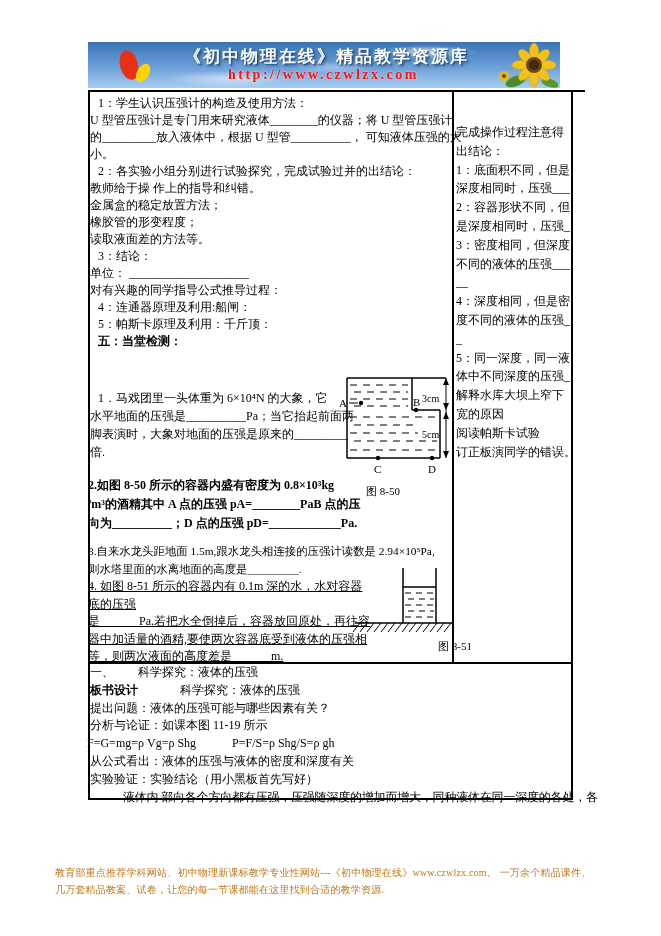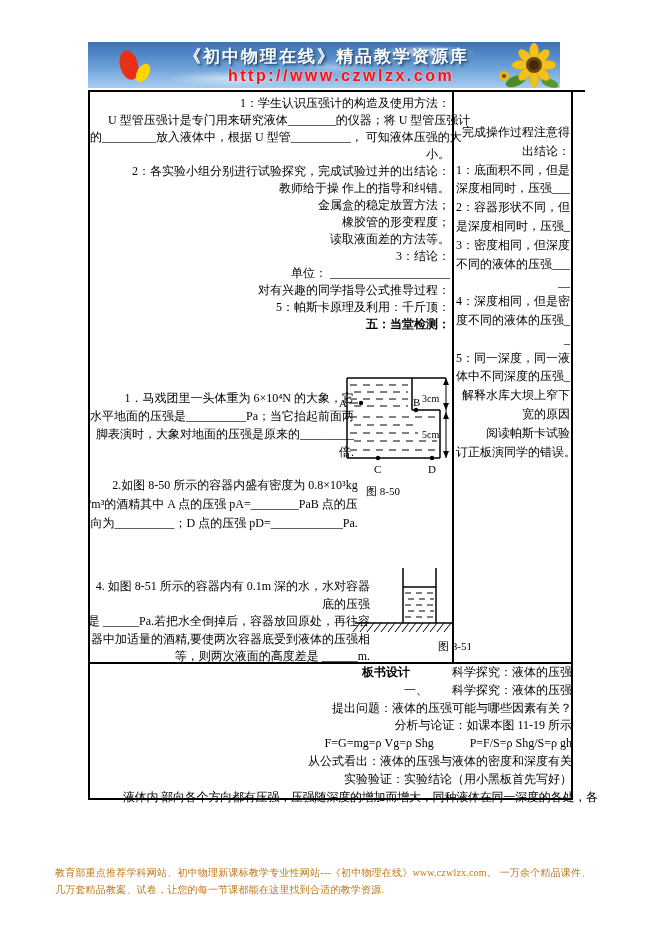--- a/index.html
+++ b/index.html
@@ -9,43 +9,43 @@
 
   
   .banner{left:88px;top:42px;width:472px;height:46px;overflow:hidden;
     background:
       radial-gradient(ellipse 70px 10px at 72% 22%, rgba(255,255,255,.75), rgba(255,255,255,0) 70%),
       radial-gradient(ellipse 90px 12px at 30% 80%, rgba(255,255,255,.55), rgba(255,255,255,0) 70%),
       radial-gradient(ellipse 60px 9px at 52% 55%, rgba(255,255,255,.35), rgba(255,255,255,0) 70%),
       linear-gradient(180deg,#3a72b5 0%,#6ca0d8 55%,#a8cdf0 100%);}
   .banner-title{left:96px;top:3px;font-size:17px;font-weight:bold;color:#fff;letter-spacing:2px;
     text-shadow:1px 1px 0 #24568e,2px 2px 3px rgba(0,0,0,.45);white-space:nowrap;}
-  .banner-url{left:140px;top:25px;font-size:16px;font-weight:bold;color:#ff0e0e;letter-spacing:2.5px;
-    font-family:Liberation Sans, sans-serif;
+  .banner-url{left:140px;top:25px;font-size:14px;font-weight:bold;color:#ff0e0e;letter-spacing:2.5px;
+    font-family:Liberation Serif, serif;
     text-shadow:0 0 2px rgba(255,255,255,.85);white-space:nowrap;cursor:pointer;}
 
   
   .tbl{left:88px;top:90px;width:485px;height:710px;border:2px solid #000;box-sizing:border-box;}
   .vdiv{left:452px;top:90px;width:2px;height:574px;background:#000;}
   .hdiv{left:88px;top:662px;width:485px;height:2px;background:#000;}
   .stub{left:571px;top:90px;width:14px;height:2px;background:#000;}
 
   
   .blk{position:absolute;font-size:12px;}
-  .blk .ln{white-space:nowrap;text-align:right;}
+  .blk .ln{white-space:nowrap;}
   .a{left:90px;top:95px;line-height:17px;width:360px;}
   .q1{left:90px;top:389px;line-height:18px;}
-  .q2{left:88px;top:476px;line-height:19px;}
+  .q2{left:88px;top:476px;line-height:19px;font-weight:bold;}
   .q3{left:88px;top:543px;line-height:17.5px;font-size:11.4px;}
-  .q4{left:88px;top:578px;line-height:17.6px;}
+  .q4{left:88px;top:578px;line-height:17.6px;text-decoration:underline;}
   .notes{left:456px;top:123px;line-height:18.8px;width:114px;}
   .board{left:90px;top:664px;line-height:17.8px;width:482px;}
   .board .ln:last-child{letter-spacing:-0.2px;margin-left:25px;}
   .i1{padding-left:8px;}
-  .i2{padding-left:18px;}
+  .i2{padding-left:0;}
   .b{font-weight:bold;}
   .if{margin-left:-3px;}
   .btitle{margin-left:42px;font-weight:normal;}
 
   
   .fig line,.fig polyline{stroke:#000;}
   .fig text{font-family:"Liberation Serif","DejaVu Serif",serif;fill:#000;}
 
   
   .footer{left:55px;top:864px;width:562px;font-size:10px;line-height:17px;
@@ -94,37 +94,42 @@
     <div class="ln">的_________放入液体中，根据 U 型管__________， 可知液体压强的大</div>
     <div class="ln">小。</div>
     <div class="ln i1">2：各实验小组分别进行试验探究，完成试验过并的出结论：</div>
     <div class="ln i2">教师给于操 作上的指导和纠错。</div>
     <div class="ln i2">金属盒的稳定放置方法；</div>
     <div class="ln i2">橡胶管的形变程度；</div>
     <div class="ln i2">读取液面差的方法等。</div>
     <div class="ln i1">3：结论：</div>
     <div class="ln i2">单位： ____________________</div>
     <div class="ln i2">对有兴趣的同学指导公式推导过程：</div>
+    <div class="ln i1">4：连通器原理及利用:船闸：</div>
     <div class="ln i1">5：帕斯卡原理及利用：千斤顶：</div>
     <div class="ln i1 b">五：当堂检测：</div>
   </div>
 
   <div class="blk q1">
     <div class="ln i1">1．马戏团里一头体重为 6×10⁴N 的大象，它</div>
     <div class="ln">水平地面的压强是__________Pa；当它抬起前面两</div>
     <div class="ln">脚表演时，大象对地面的压强是原来的_________</div>
     <div class="ln">倍.</div>
   </div>
 
   <div class="blk q2">
     <div class="ln">2.如图 8-50 所示的容器内盛有密度为 0.8×10³kg</div>
     <div class="ln">/m³的酒精其中 A 点的压强 pA=________PaB 点的压</div>
     <div class="ln">向为__________；D 点的压强 pD=____________Pa.</div>
   </div>
 
+  <div class="blk q3">
+    <div class="ln">3.自来水龙头距地面 1.5m,跟水龙头相连接的压强计读数是 2.94×10⁵Pa,</div>
+    <div class="ln">则水塔里面的水离地面的高度是_________.</div>
+  </div>
 
   <div class="blk q4">
     <div class="ln">4. 如图 8-51 所示的容器内有 0.1m 深的水，水对容器</div>
     <div class="ln">底的压强</div>
     <div class="ln">是 ______Pa.若把水全倒掉后，容器放回原处，再往容</div>
     <div class="ln">器中加适量的酒精,要使两次容器底受到液体的压强相</div>
     <div class="ln">等，则两次液面的高度差是 ______m.</div>
   </div>
 
   <svg class="abs fig" style="left:335px;top:370px" width="118" height="134" viewBox="0 0 118 134">
@@ -220,24 +225,24 @@
     <div class="ln">_</div>
     <div class="ln">5：同一深度，同一液</div>
     <div class="ln">体中不同深度的压强_</div>
     <div class="ln">解释水库大坝上窄下</div>
     <div class="ln">宽的原因</div>
     <div class="ln">阅读帕斯卡试验</div>
     <div class="ln">订正板演同学的错误。</div>
   </div>
 
   <div class="blk board">
+    <div class="ln i2">一、　　科学探究：液体的压强</div>
     <div class="ln i2">
       <span class="b">板书设计</span><span class="btitle">科学探究：液体的压强</span>
     </div>
-    <div class="ln i2">一、　　科学探究：液体的压强</div>
     <div class="ln i2">提出问题：液体的压强可能与哪些因素有关？</div>
     <div class="ln i2">分析与论证：如课本图 11-19 所示</div>
     <div class="ln if">F=G=mg=ρ Vg=ρ Shg　　　P=F/S=ρ Shg/S=ρ gh</div>
     <div class="ln i2">从公式看出：液体的压强与液体的密度和深度有关</div>
     <div class="ln i2">实验验证：实验结论（用小黑板首先写好）</div>
     <div class="ln i1">液体内 部向各个方向都有压强，压强随深度的增加而增大，同种液体在同一深度的各处，各</div>
   </div>
 
   <div class="abs footer">
     <div class="ln">教育部重点推荐学科网站、初中物理新课标教学专业性网站---《初中物理在线》www.czwlzx.com。 一万余个精品课件、</div>

